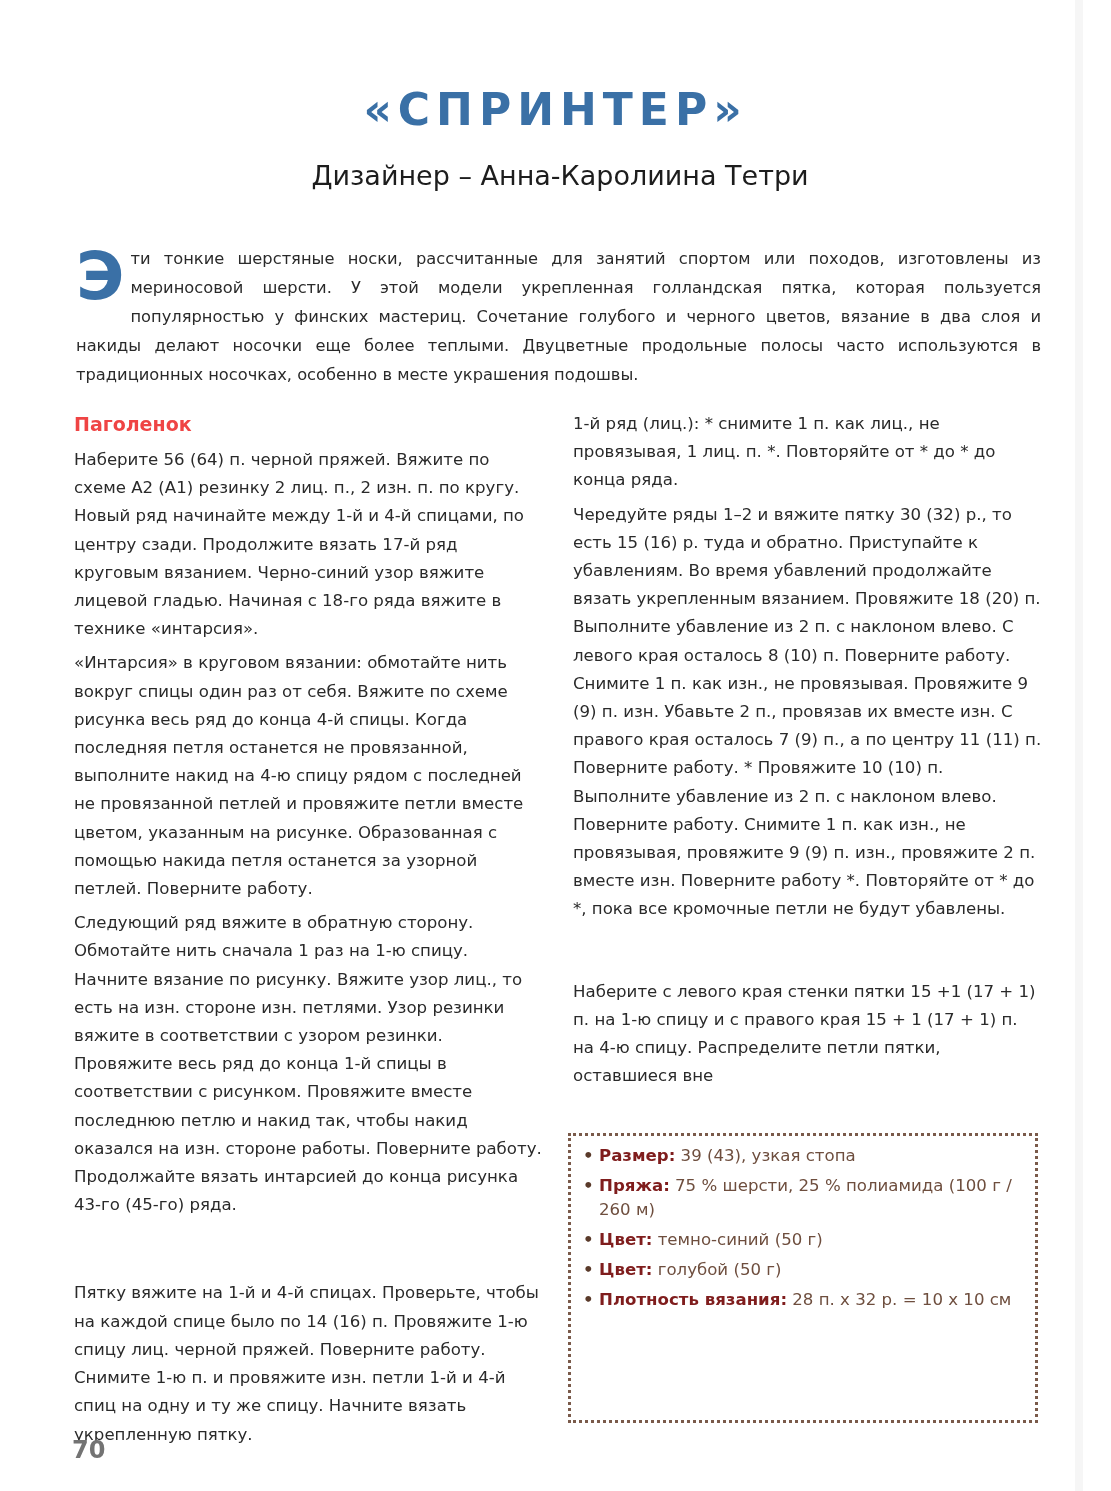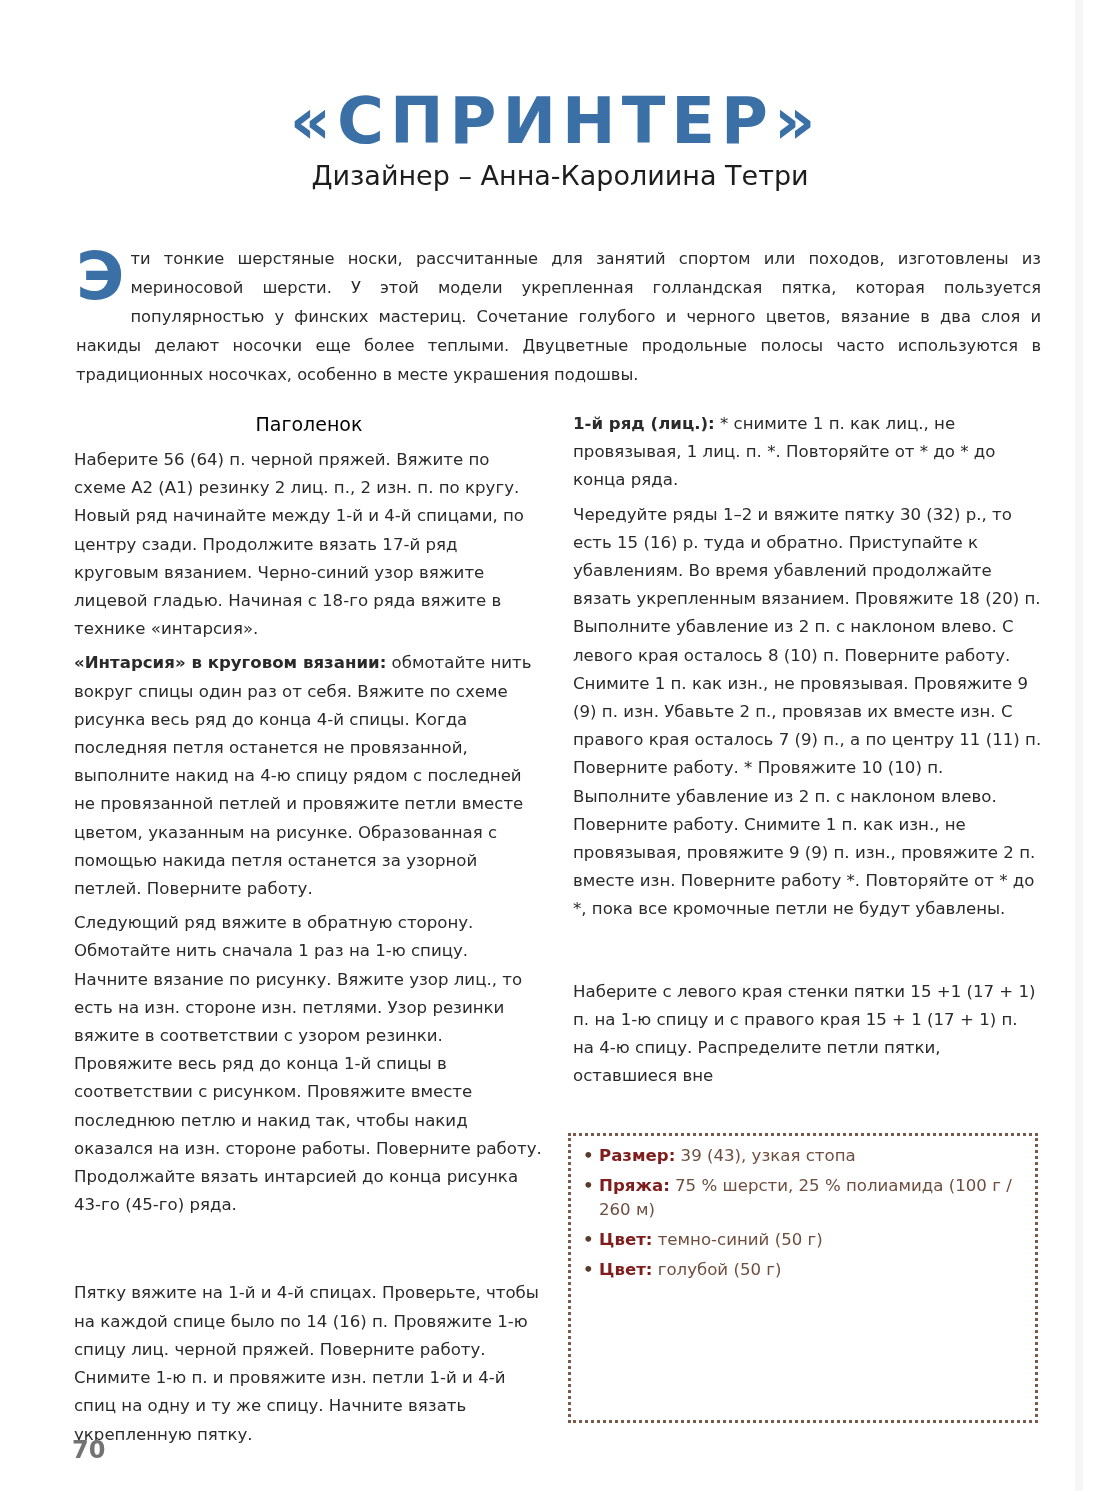--- a/index.html
+++ b/index.html
@@ -3,41 +3,41 @@
 <meta charset="utf-8">
 <style>
   html, body { margin: 0; padding: 0; }
   body {
     width: 1111px; height: 1491px; background: #ffffff; position: relative; overflow: hidden;
     font-family: "DejaVu Sans", sans-serif; color: #2a2a2a;
   }
   .page-edge { position: absolute; right: 28px; top: 0; width: 8px; height: 100%; background: #f6f6f6; }
   .title {
     position: absolute; left: 0; top: 84px; width: 1111px; text-align: center;
-    font-family: "DejaVu Sans", sans-serif; font-weight: bold; font-size: 64px; letter-spacing: 6px;
+    font-family: "DejaVu Sans", sans-serif; font-weight: bold; font-size: 44px; letter-spacing: 6px;
     color: #3a70a6;
   }
   .subtitle {
     position: absolute; left: 0; top: 160px; width: 1120px; text-align: center;
     font-family: "DejaVu Sans", sans-serif; font-size: 27px; color: #1d1d1d;
   }
   .intro {
     position: absolute; left: 76px; top: 244px; width: 965px;
     font-size: 16.3px; line-height: 29px; color: #2a2a2a; text-align: justify;
   }
   .dropcap {
     float: left; font-size: 66px; line-height: 54px; font-weight: bold; color: #3a70a6;
     margin: 6px 6px 0 0; font-family: "DejaVu Sans", sans-serif;
   }
   .col { position: absolute; font-size: 16.6px; line-height: 28.2px; color: #2a2a2a; }
   .col-left { left: 74px; top: 410px; width: 470px; }
   .col-right { left: 573px; top: 410px; width: 470px; }
-  .h2 { font-weight: normal; color: #000000; font-size: 19px; margin: 0 0 8px 0; line-height: 28px; text-align: center; }
+  .h2 { font-weight: bold; color: #ef4444; font-size: 19px; margin: 0 0 8px 0; line-height: 28px; }
   .p { margin: 0 0 6px 0; }
-  .b { font-weight: bold; }
+  .b { font-weight: normal; }
   .spacer-l { height: 54px; }
   .infobox {
     position: absolute; left: 568px; top: 1133px; width: 470px; height: 290px;
     border: 3px dotted #7a5a4a; box-sizing: border-box; padding: 8px 10px 0 12px;
     color: #6e4e3e; font-size: 16.6px; line-height: 24px;
   }
   .info-item { position: relative; padding-left: 16px; margin-bottom: 6px; }
   .info-item::before { content: "•"; position: absolute; left: 0; top: 0; color: #5a3a2a; font-weight: bold; }
   .info-label { font-weight: bold; color: #7f1d1d; }
   .page-number { position: absolute; left: 72px; top: 1436px; font-weight: bold; font-size: 24px; color: #737373; }
@@ -69,15 +69,16 @@
   <p class="p">Чередуйте ряды 1–2 и вяжите пятку 30 (32) р., то есть 15 (16) р. туда и обратно. Приступайте к убавлениям. Во время убавлений продолжайте вязать укрепленным вязанием. Провяжите 18 (20) п. Выполните убавление из 2 п. с наклоном влево. С левого края осталось 8 (10) п. Поверните работу. Снимите 1 п. как изн., не провязывая. Провяжите 9 (9) п. изн. Убавьте 2 п., провязав их вместе изн. С правого края осталось 7 (9) п., а по центру 11 (11) п. Поверните работу. * Провяжите 10 (10) п. Выполните убавление из 2 п. с наклоном влево. Поверните работу. Снимите 1 п. как изн., не провязывая, провяжите 9 (9) п. изн., провяжите 2 п. вместе изн. Поверните работу *. Повторяйте от * до *, пока все кромочные петли не будут убавлены.</p>
   <div style="height:48px"></div>
   <p class="p">Наберите с левого края стенки пятки 15 +1 (17 + 1) п. на 1-ю спицу и с правого края 15 + 1 (17 + 1) п. на 4-ю спицу. Распределите петли пятки, оставшиеся вне</p>
 </div>
 
 <div class="infobox">
   <div class="info-item"><span class="info-label">Размер:</span><span> 39 (43), узкая стопа</span></div>
   <div class="info-item"><span class="info-label">Пряжа:</span><span> 75 % шерсти, 25 % полиамида (100 г / 260 м)</span></div>
   <div class="info-item"><span class="info-label">Цвет:</span><span> темно-синий (50 г)</span></div>
   <div class="info-item"><span class="info-label">Цвет:</span><span> голубой (50 г)</span></div>
+  <div class="info-item"><span class="info-label">Плотность вязания:</span><span> 28 п. x 32 р. = 10 x 10 см</span></div>
 </div>
 
 <div class="page-number">70</div>
 
 </body></html>

